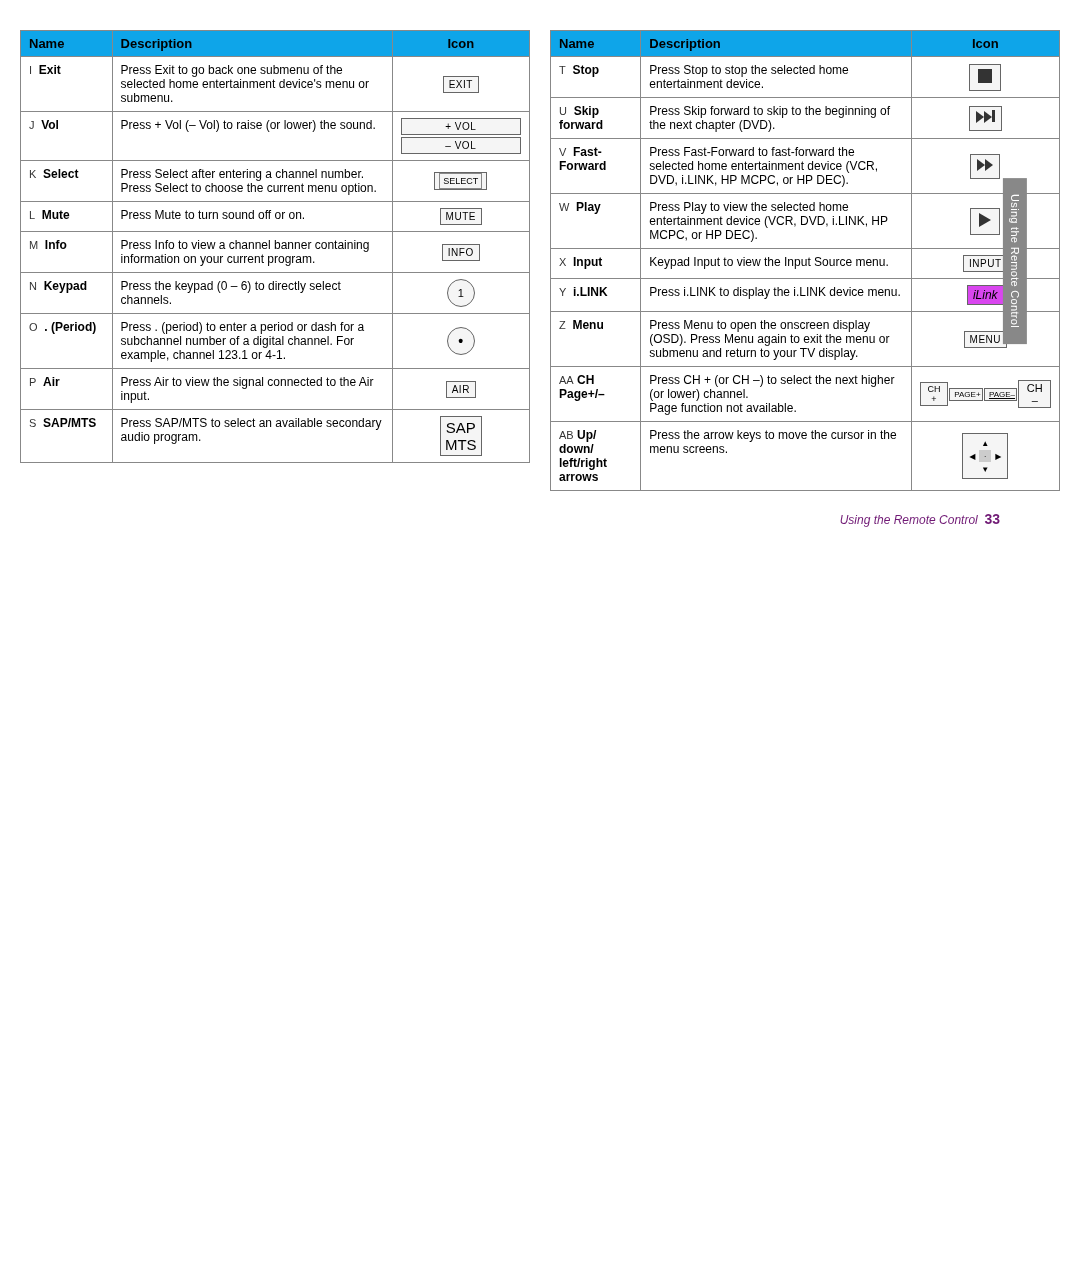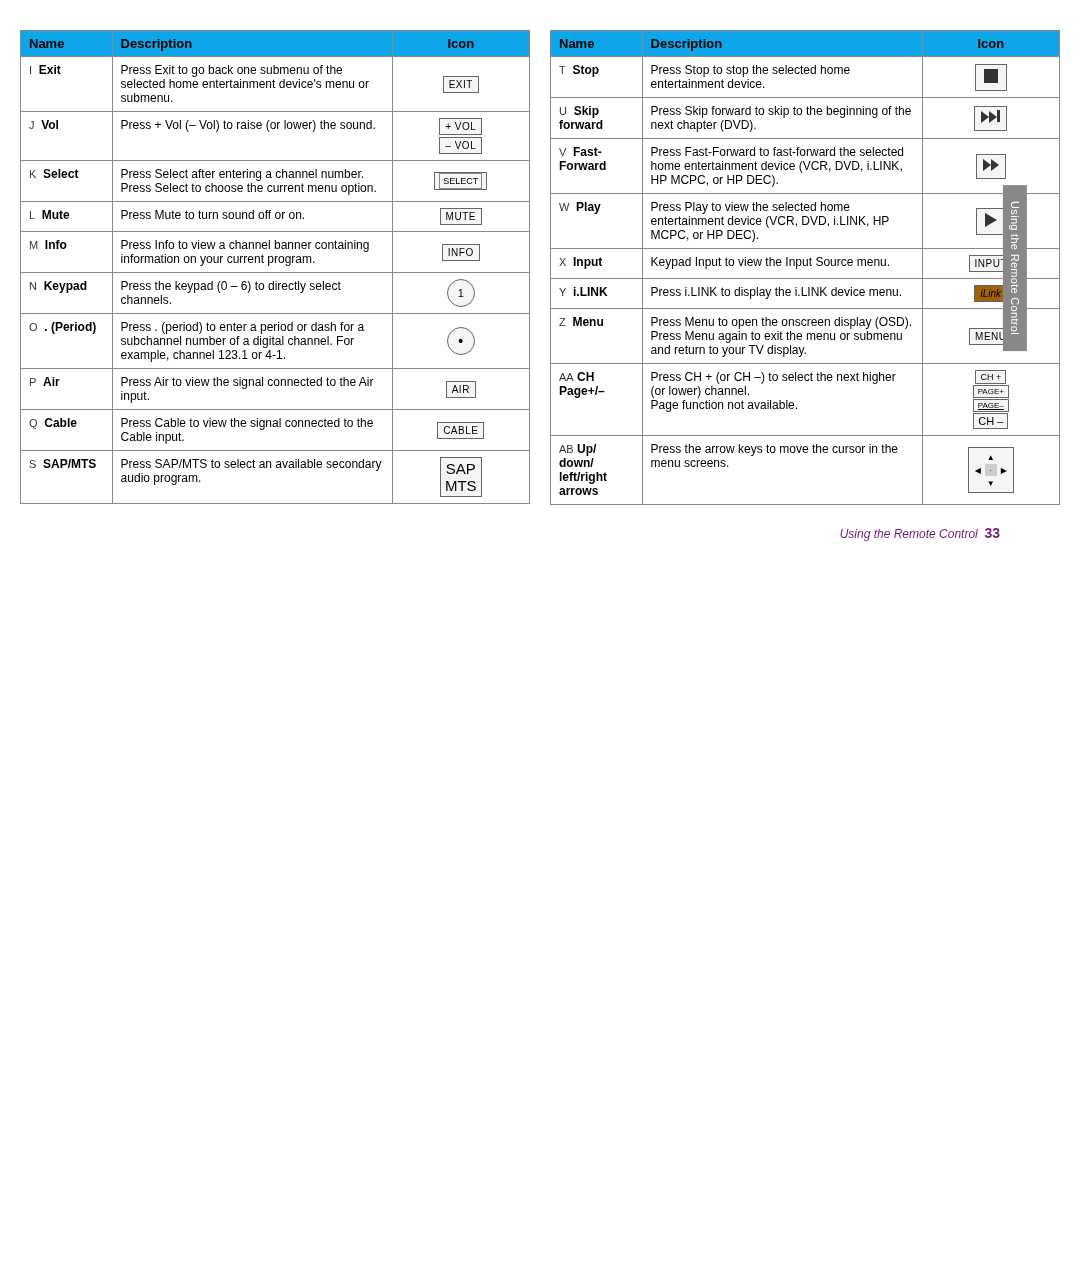--- a/index.html
+++ b/index.html
@@ -106,21 +106,20 @@
 
     .select-icon-inner {
       border: 1px solid #888;
       padding: 2px 3px;
       font-size: 9px;
     }
 
     .vol-icons {
       display: flex;
       flex-direction: column;
-      align-items: center;
       gap: 2px;
     }
 
     .ch-icons {
       display: flex;
       flex-direction: column;
       align-items: center;
       gap: 1px;
     }
 
@@ -182,22 +181,22 @@
 
     .footer-text strong {
       font-weight: bold;
       font-size: 14px;
     }
 
     .ilink-btn {
       display: inline-block;
       border: 1px solid #666;
       padding: 2px 5px;
-      font-size: 10px;
-      background: #a16207;
+      font-size: 12px;
+      background: #d946ef;
       font-style: italic;
     }
 
     .sap-mts {
       display: inline-flex;
       flex-direction: column;
       align-items: center;
       border: 1px solid #666;
       padding: 2px 4px;
       background: #f5f5f5;
@@ -315,31 +314,20 @@
             <span class="row-key">P</span>&nbsp;&nbsp;<span class="name-bold">Air</span>
           </td>
           <td class="col-desc">
             <span>Press Air to view the signal connected to the Air input.</span>
           </td>
           <td class="col-icon">
             <span class="icon-btn">AIR</span>
           </td>
         </tr>
 
-        <tr>
-          <td class="col-name">
-            <span class="row-key">Q</span>&nbsp;&nbsp;<span class="name-bold">Cable</span>
-          </td>
-          <td class="col-desc">
-            <span>Press Cable to view the signal connected to the Cable input.</span>
-          </td>
-          <td class="col-icon">
-            <span class="icon-btn">CABLE</span>
-          </td>
-        </tr>
 
 
         <tr>
           <td class="col-name">
             <span class="row-key">S</span>&nbsp;&nbsp;<span class="name-bold">SAP/MTS</span>
           </td>
           <td class="col-desc">
             <span>Press SAP/MTS to select an available secondary audio program.</span>
           </td>
           <td class="col-icon">
@@ -465,21 +453,21 @@
 
         <tr>
           <td class="col-name">
             <span class="row-key">AA</span>&nbsp;<span class="name-bold">CH<br>Page+/–</span>
           </td>
           <td class="col-desc">
             <span>Press CH + (or CH –) to select the next higher (or lower) channel.<br>Page function not available.</span>
           </td>
           <td class="col-icon">
             <div class="ch-icons">
-              <span class="ch-icons" style="display:flex;flex-direction:column;align-items:center;gap:1px;">
+              <span class="ch-icons" style="display:flex;flex-direction:row;align-items:center;gap:1px;">
                 <span class="icon-btn-ch" style="display:inline-block;border:1px solid #666;padding:1px 4px;font-size:9px;background:#f5f5f5;min-width:28px;text-align:center;">CH +</span>
                 <span class="icon-btn-ch" style="display:inline-block;border:1px solid #666;padding:1px 4px;font-size:8px;background:#f5f5f5;min-width:28px;text-align:center;">PAGE+</span>
                 <span class="icon-btn-ch" style="display:inline-block;border:1px solid #666;padding:1px 4px;font-size:8px;background:#f5f5f5;min-width:28px;text-align:right;text-decoration:underline;">PAGE–</span>
                 <span class="icon-btn-ch" style="display:inline-block;border:1px solid #666;padding:1px 4px;font-size:11px;background:#f5f5f5;min-width:28px;text-align:center;">CH –</span>
               </span>
             </div>
           </td>
         </tr>
 
         <tr>

